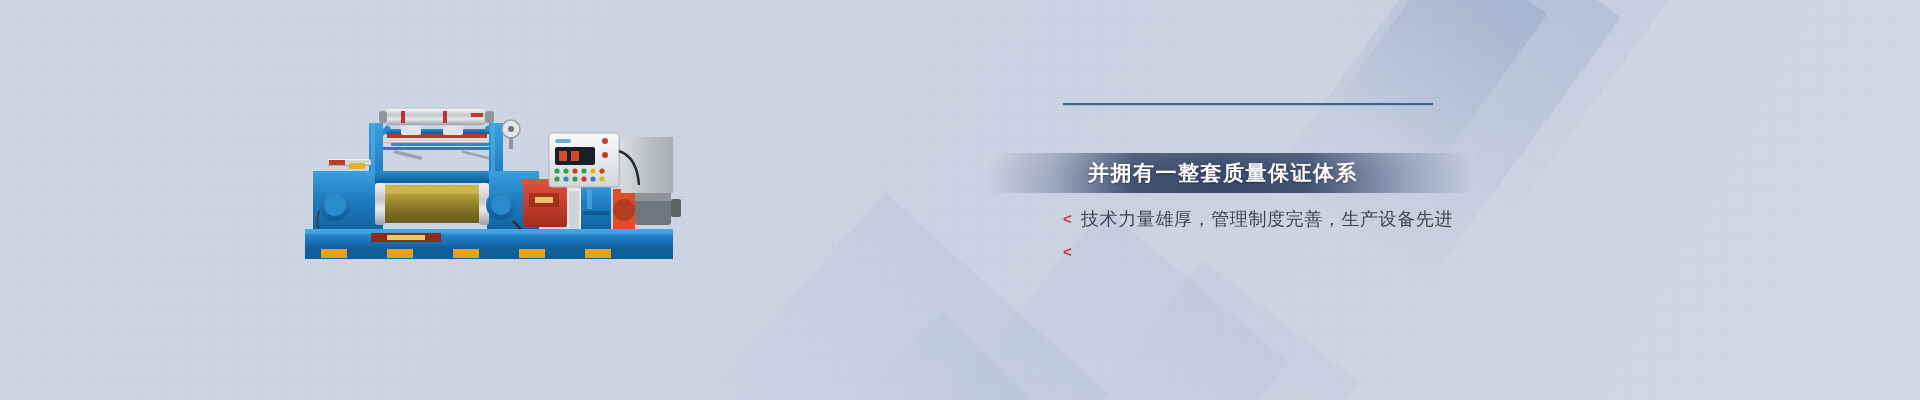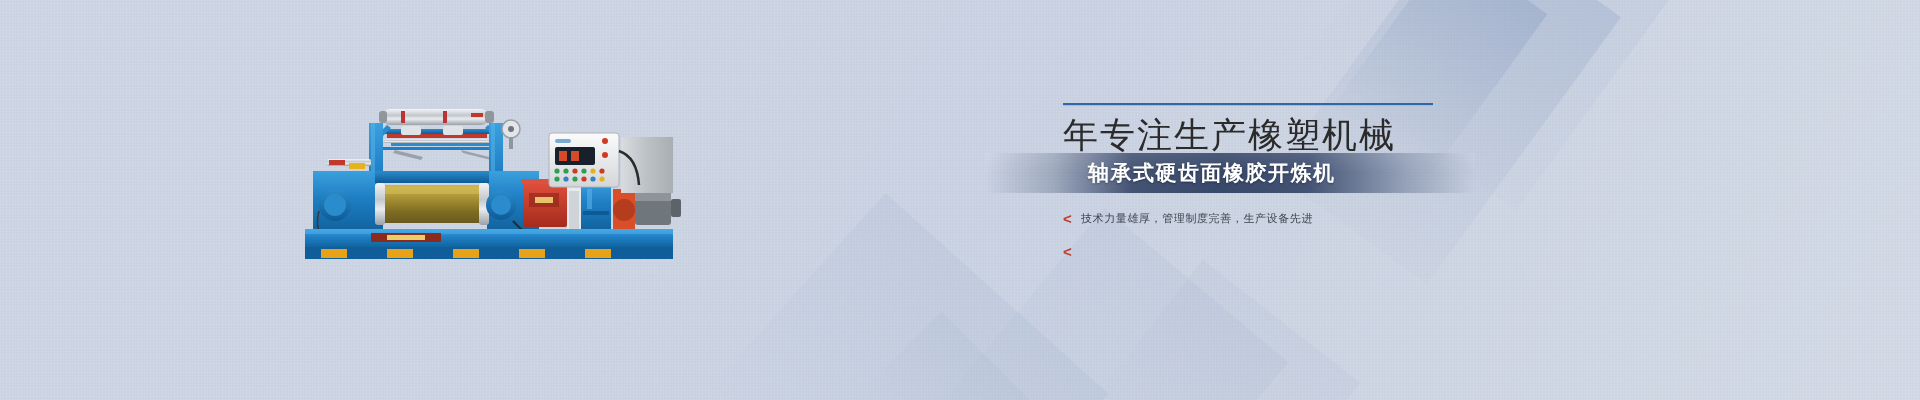--- a/index.html
+++ b/index.html
@@ -162,21 +162,21 @@
   .bullet-mark {
     color: #c0392b;
     font-size: 15px;
     font-weight: bold;
     width: 18px;
     flex: 0 0 18px;
     line-height: 1;
   }
   .bullet-text {
     color: #3d4450;
-    font-size: 11px;
+    font-size: 18px;
     letter-spacing: .6px;
   }
 </style>
 </head>
 <body>
 
 <div class="banner">
 
   <div class="noise"></div>
 
@@ -338,26 +338,25 @@
 
       <rect x="88" y="140" width="70" height="9" fill="#8c2a1c"></rect>
       <rect x="104" y="142" width="38" height="5" fill="#e8cf6a"></rect>
     </svg>
   </div>
 
   <div class="content">
 
     <div class="rule"></div>
 
-    <div class="headline">年专注生产橡塑机械</div>
 
     <div class="subbar">
       <div class="subbar-shine"></div>
     </div>
-    <div class="subtitle">轴承式硬齿面橡胶开炼机</div>
+    <div class="subtitle">并拥有一整套质量保证体系</div>
 
     <div class="bullets">
       <div class="bullet">
         <span class="bullet-mark">&lt;</span>
         <span class="bullet-text">技术力量雄厚，管理制度完善，生产设备先进</span>
       </div>
       <div class="bullet">
         <span class="bullet-mark">&lt;</span>
       </div>
     </div>

